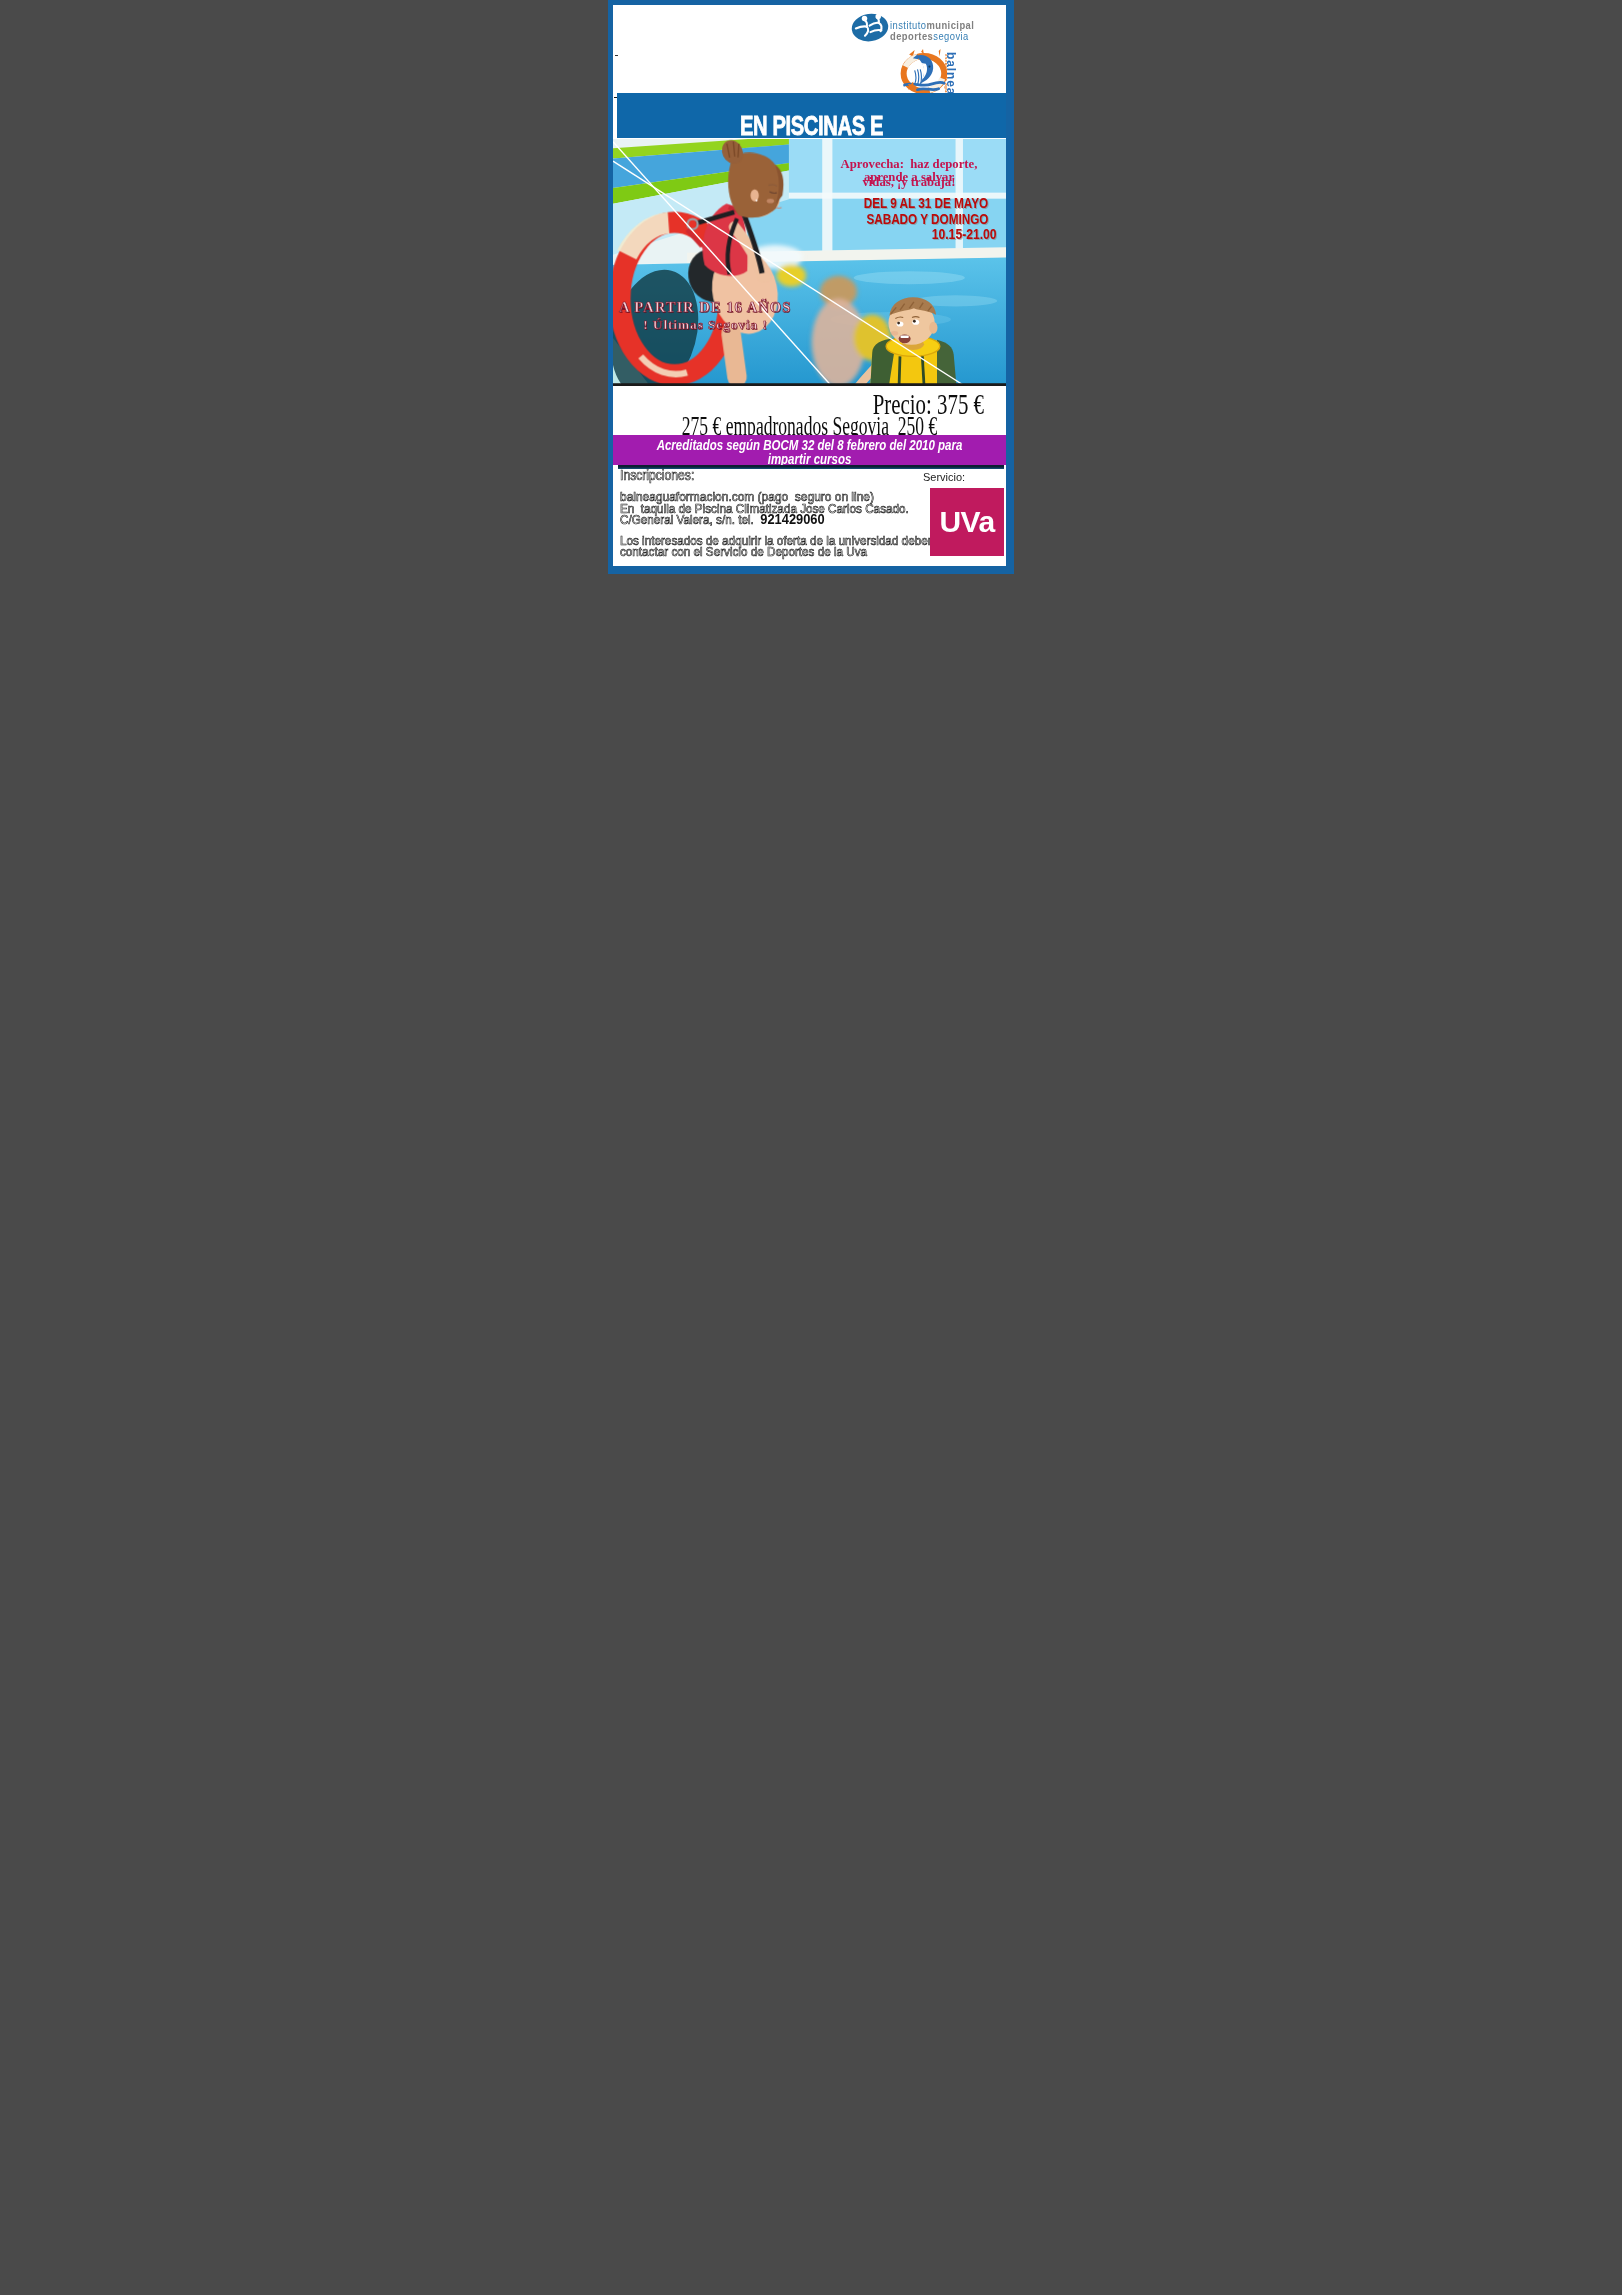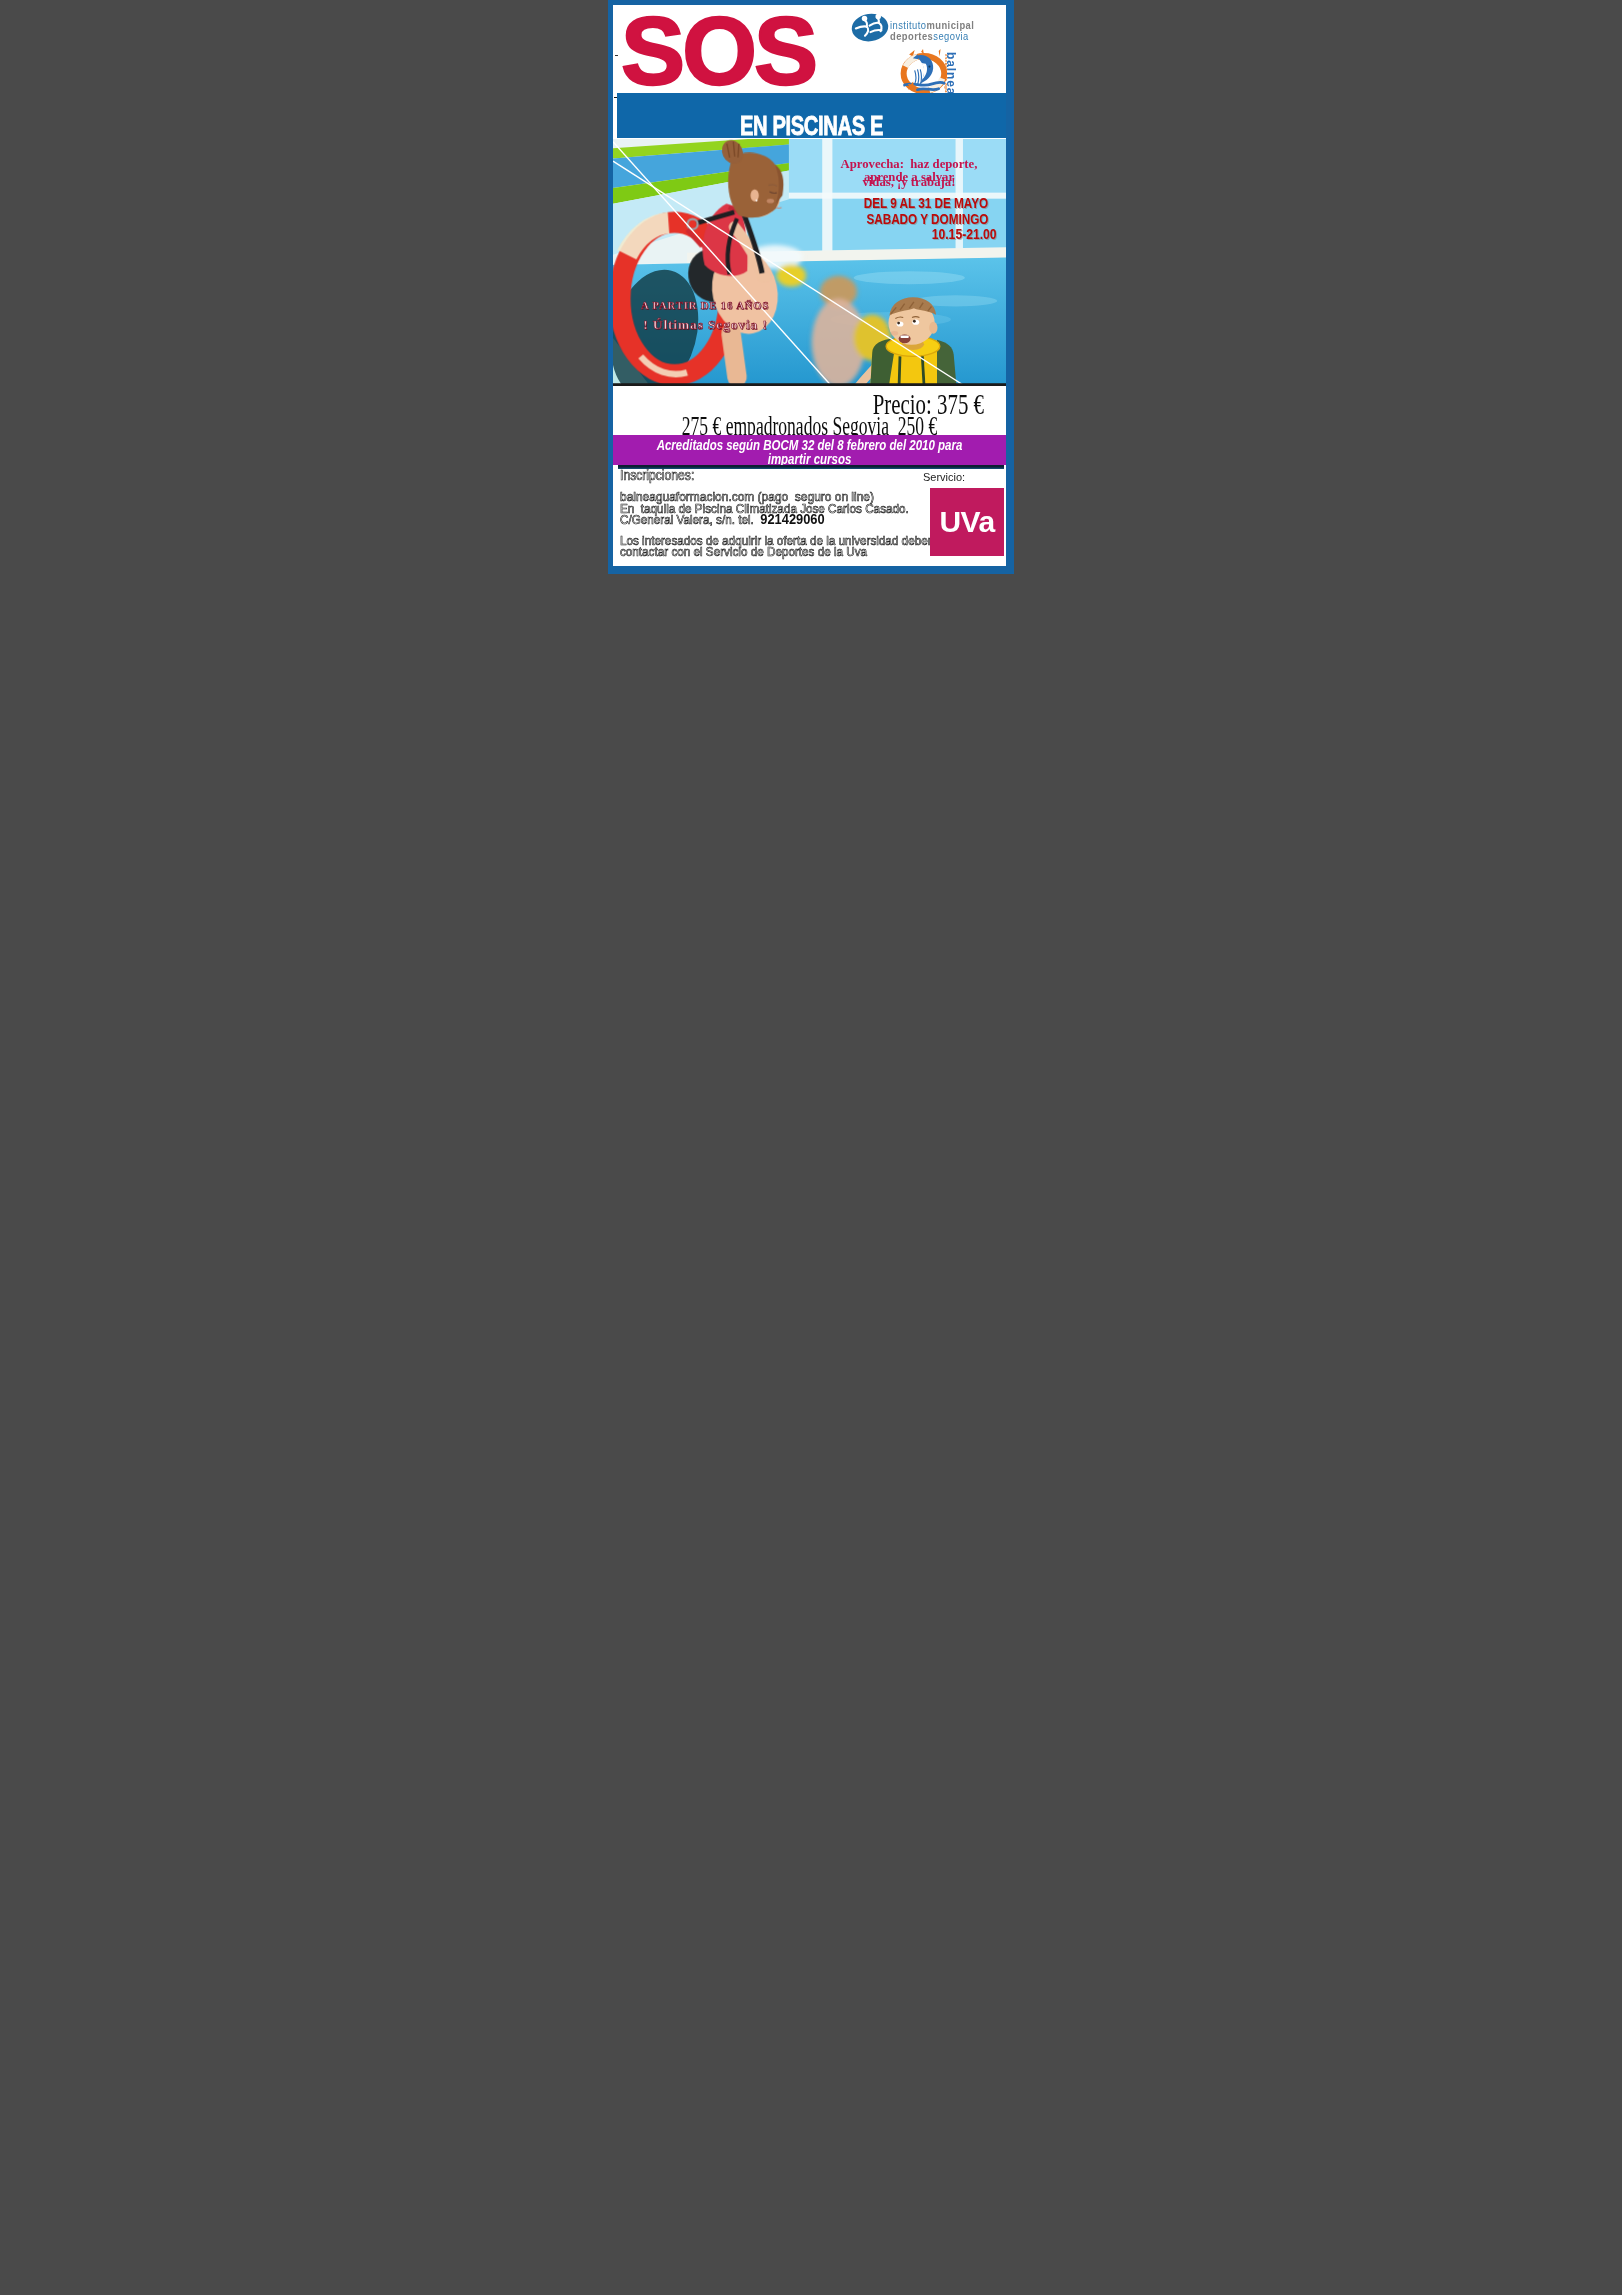--- a/index.html
+++ b/index.html
@@ -29,21 +29,21 @@
 
   
   .photo{left:5.1px;top:139px;width:393px;height:247px;}
 
   
   .promo{left:208px;width:186px;text-align:center;color:#C4134E;
          font-family:"Liberation Serif",serif;font-weight:bold;font-size:13.4px;line-height:1;}
   .redline{text-align:right;color:#BB0A0A;font-weight:bold;font-size:14.3px;line-height:1;
          text-shadow:1.2px 1.2px 0 rgba(130,130,130,0.55);}
   .ageline{left:14px;width:167px;text-align:center;font-family:"Liberation Serif",serif;
-         font-weight:bold;font-size:10px;line-height:1;color:#F2CFD6;
+         font-weight:bold;font-size:14px;line-height:1;color:#F2CFD6;
          -webkit-text-stroke:0.6px #7E1127;text-shadow:0.7px 0.7px 0.5px rgba(90,10,25,.65);letter-spacing:0.9px;}
 
   
   .price{left:5.1px;width:393px;text-align:center;color:#0d0d0d;
          font-family:"Liberation Serif",serif;line-height:1;}
   .price-main{top:390px;font-size:29px;text-align:right;}
   .price-sec{top:413px;font-size:27px;}
 
   
   .accr{left:5.1px;top:435px;width:393px;height:30px;background:#a21caf;text-align:center;color:#fff;font-style:italic;}
@@ -62,21 +62,20 @@
   .dash1{left:7px;top:55px;width:3.2px;height:1.2px;background:#333;}
   .dash2{left:5.6px;top:97px;width:4.2px;height:1.4px;background:#141414;}
 </style>
 </head>
 <body>
 
 <div id="stage">
 <div id="poster">
   <div id="inner"></div>
 
-  <div class="abs sos" data-bind="header.sos_label">SOS</div>
 
   <svg class="abs" style="left:241px;top:12px;" width="42" height="32" viewBox="0 0 90 70">
     <ellipse cx="45" cy="34" rx="40" ry="30" fill="#1D6CA6" transform="rotate(-8 45 34)"></ellipse>
     <g stroke="#ffffff" stroke-width="4.5" stroke-linecap="round" fill="none">
       <path d="M14 36 Q28 30 38 32"></path>
           <path d="M38 32 Q46 40 34 52"></path>
       <path d="M38 32 Q40 22 33 18"></path>
           <path d="M44 30 Q56 22 64 24"></path>
       <path d="M64 24 Q74 30 68 42"></path>
           <path d="M64 24 Q66 16 60 12"></path>

